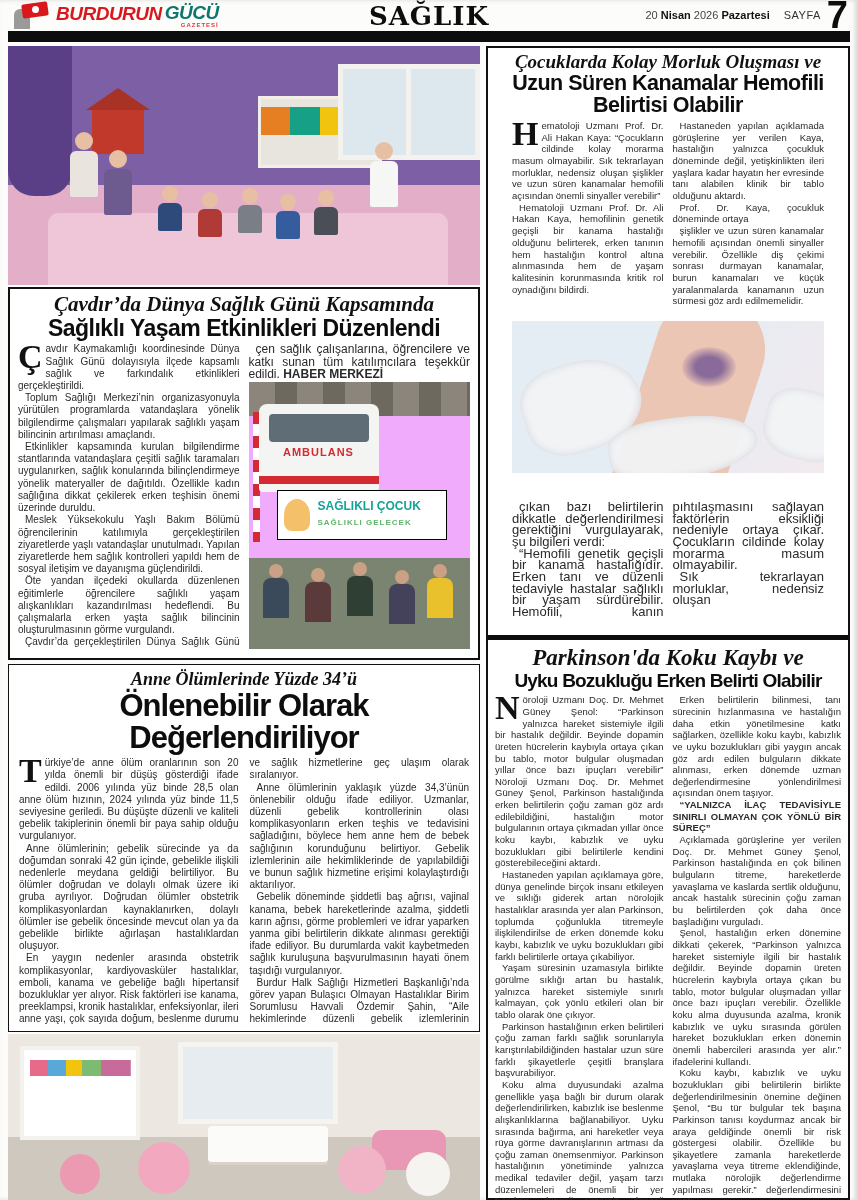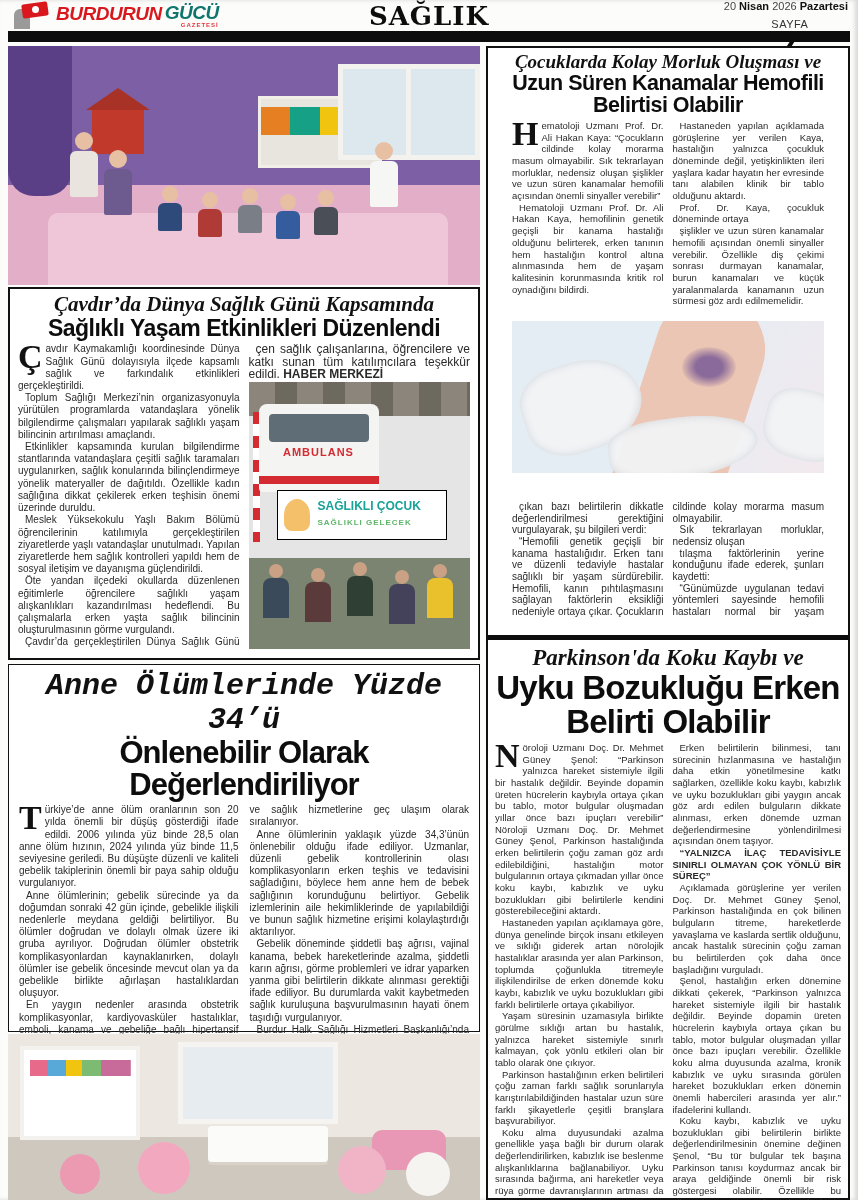--- a/index.html
+++ b/index.html
@@ -12,21 +12,21 @@
   .flag-wrap{position:absolute;left:-44px;top:0;width:40px;height:26px;}
   .flag-man{position:absolute;left:2px;top:6px;width:16px;height:20px;background:#9a9a9a;border-radius:6px 6px 0 0;}
   .flag-cloth{position:absolute;left:10px;top:0;width:26px;height:14px;background:#d9181e;border-radius:2px;transform:rotate(-8deg);}
   .flag-dot{position:absolute;left:20px;top:3px;width:7px;height:7px;border-radius:50%;background:#fff;}
   .logo-main{font-size:19px;font-weight:bold;font-style:italic;color:#d9181e;letter-spacing:-0.5px;}
   .logo-accent-wrap{display:inline-flex;flex-direction:column;margin-left:3px;line-height:1;}
   .logo-accent{font-size:19px;font-weight:bold;font-style:italic;color:#0f766e;letter-spacing:-0.5px;}
   .logo-sub{font-size:6px;font-weight:bold;color:#e2363b;align-self:flex-end;letter-spacing:1px;}
   .section-title{position:absolute;left:0;right:0;top:1px;text-align:center;
       font-family:"DejaVu Serif",serif;font-weight:bold;font-size:26px;letter-spacing:1px;color:#0d0d0d;}
-  .dateline{position:absolute;right:2px;top:0;height:30px;display:flex;align-items:center;gap:6px;flex-direction:column;}
+  .dateline{position:absolute;right:2px;top:0;height:30px;display:flex;align-items:center;gap:6px;}
   .date-txt{font-size:11px;color:#444;}
   .date-txt b{color:#111;}
   .sayfa{font-size:11px;color:#333;letter-spacing:.5px;margin-left:8px;}
   .pagenum{font-size:38px;font-weight:bold;color:#0d0d0d;line-height:30px;}
   .black-rule{position:absolute;left:8px;right:8px;top:31px;height:11px;background:#0d0d0d;}
   
   .kicker{font-family:"Liberation Serif",serif;font-style:italic;font-weight:bold;text-align:center;color:#111;}
   .headline{font-weight:bold;text-align:center;color:#0d0d0d;letter-spacing:-0.5px;line-height:1.02;}
   .bodytext{ text-align:justify;color:#2a2a2a;overflow:hidden;}
   .bodytext p{margin:0;text-indent:7px;}
@@ -51,41 +51,41 @@
   .fig-body{width:24px;height:28px;border-radius:6px 6px 2px 2px;margin-top:1px;}
   .fig-adult .fig-head{width:18px;height:18px;}
   .fig-adult .fig-body{width:28px;height:46px;}
   
   .article-a{position:absolute;left:8px;top:287px;width:472px;height:373px;border:2px solid #111;
       box-sizing:border-box;padding:3px 8px;background:#fff;}
   .article-a .kicker{font-size:21px;}
   .article-a .headline{font-size:23px;}
   .body-a{display:flex;gap:9px;margin-top:3px;height:306px;overflow:hidden;}
   .body-a .colx{flex:1;font-size:10px;line-height:12.2px;}
-  .photo-ambulance{position:relative;width:100%;height:272px;margin-top:2px;overflow:hidden;background:#e5e5e5;}
+  .photo-ambulance{position:relative;width:100%;height:272px;margin-top:2px;overflow:hidden;background:#f0abfc;}
   .amb-windows{position:absolute;left:0;top:0;right:0;height:34px;
       background:repeating-linear-gradient(90deg,#8b857b 0 26px,#6e695f 26px 48px);}
   .amb-van{position:absolute;left:10px;top:22px;width:120px;height:88px;background:#f4f4f2;border-radius:8px 8px 4px 4px;}
   .amb-glass{position:absolute;left:10px;top:10px;right:10px;height:28px;background:#5f6d76;border-radius:4px;}
   .amb-text{position:absolute;left:0;right:0;top:42px;text-align:center;color:#d42b33;font-weight:bold;font-size:11px;letter-spacing:1px;}
   .amb-stripe{position:absolute;left:0;right:0;bottom:8px;height:8px;background:#d42b33;}
   .amb-pole{position:absolute;left:4px;top:30px;width:7px;height:130px;
       background:repeating-linear-gradient(#d42b33 0 12px,#fff 12px 24px);}
   .amb-poster{position:absolute;left:28px;top:108px;width:168px;height:48px;background:#fff;border:1px solid #000000;text-decoration:underline;}
   .amb-poster-kid{position:absolute;left:6px;top:8px;width:26px;height:32px;background:#f5c06a;border-radius:50% 50% 8px 8px;}
   .amb-poster-t1{position:absolute;left:40px;top:9px;font-size:12px;font-weight:bold;color:#17a398;}
   .amb-poster-t2{position:absolute;left:40px;top:26px;font-size:8px;font-weight:bold;color:#5fb56a;letter-spacing:1px;}
   .amb-crowd{position:absolute;left:0;right:0;bottom:0;height:96px;background:#7a8470;}
   .crowd-head{position:absolute;width:14px;height:14px;border-radius:50%;background:#caa184;}
   .crowd-body{position:absolute;width:26px;height:40px;border-radius:8px 8px 0 0;}
   .vest{background:#e8c12c !important;}
   
   .article-b{position:absolute;left:8px;top:664px;width:472px;height:368px;border:1.5px solid #111;
       box-sizing:border-box;padding:4px 10px;background:#fff;}
-  .article-b .kicker{font-size:30px;font-family:Liberation Mono, monospace;}
+  .article-b .kicker{font-size:18px;}
   .article-b .headline{font-size:31px;letter-spacing:-1px;}
   .body-b{column-count:2;column-gap:11px;margin-top:4px;height:282px;font-size:10px;line-height:12.2px;overflow:hidden;}
   .photo-playroom{position:absolute;left:8px;top:1034px;width:472px;height:166px;overflow:hidden;
       background:linear-gradient(#ece7e0 0 62%,#cfc8bf 62% 100%);}
   .pr-shelf{position:absolute;left:12px;top:12px;width:112px;height:86px;background:#fff;border:4px solid #f4f2ee;
       background-image:linear-gradient(90deg,#e86a8a 0 18%,#58a8d8 18% 36%,#f1c40f 36% 52%,#7dbb72 52% 70%,#c86a9a 70% 100%);
       background-size:90% 16px;background-repeat:no-repeat;background-position:6px 10px;}
   .pr-window{position:absolute;left:170px;top:8px;width:150px;height:72px;background:#e6ecef;border:5px solid #f6f4f0;}
   .pr-table{position:absolute;left:200px;top:92px;width:120px;height:36px;background:#fbfbfa;border-radius:4px;box-shadow:0 3px 0 #d8d2c9;}
   .pr-cushion{position:absolute;right:34px;top:96px;width:74px;height:40px;background:#e898b4;border-radius:10px;}
@@ -96,25 +96,25 @@
   .article-c{padding:3px 24px;}
   .article-c .kicker{font-size:19px;}
   .article-c .headline{font-size:21.5px;}
   .body-c-top{column-count:2;column-gap:9px;margin-top:3px;height:198px;font-size:9.5px;line-height:11.7px;overflow:hidden;}
   .photo-hands{position:relative;margin:3px 0;height:152px;overflow:hidden;
       background:linear-gradient(120deg,#e4edf4 0 45%,#f2e9ee 100%);}
   .hand-arm{position:absolute;left:120px;top:-30px;width:110px;height:260px;background:#ecc6b4;border-radius:55px;transform:rotate(18deg);}
   .hand-bruise{position:absolute;left:170px;top:26px;width:54px;height:40px;border-radius:50%;
       background:radial-gradient(#8a6a9a 0 35%,rgba(138,106,154,0) 75%);}
   .hand-glove{position:absolute;background:#f3f4f6;border-radius:40% 60% 55% 45%;opacity:.95;box-shadow:inset 0 0 8px #cfd4da;}
-  .body-c-bottom{column-count:2;column-gap:9px;height:128px;font-size:10px;line-height:11.7px;overflow:hidden;margin-top:28px;}
+  .body-c-bottom{column-count:2;column-gap:9px;height:128px;font-size:13px;line-height:11.7px;overflow:hidden;margin-top:28px;}
   .divider{height:5px;background:#0d0d0d;margin:3px 0;}
   .article-d{padding:2px 7px;}
   .article-d .kicker{font-size:23px;}
-  .article-d .headline{font-size:33px;letter-spacing:-0.8px;}
+  .article-d .headline{font-size:19px;letter-spacing:-0.8px;}
   .body-d{column-count:2;column-gap:9px;margin-top:4px;height:548px;font-size:9.5px;line-height:11.65px;overflow:hidden;}
 </style>
 </head>
 <body>
 
 <div class="page">
 
   <header class="masthead">
     <div class="logo">
       <span class="flag-wrap">

